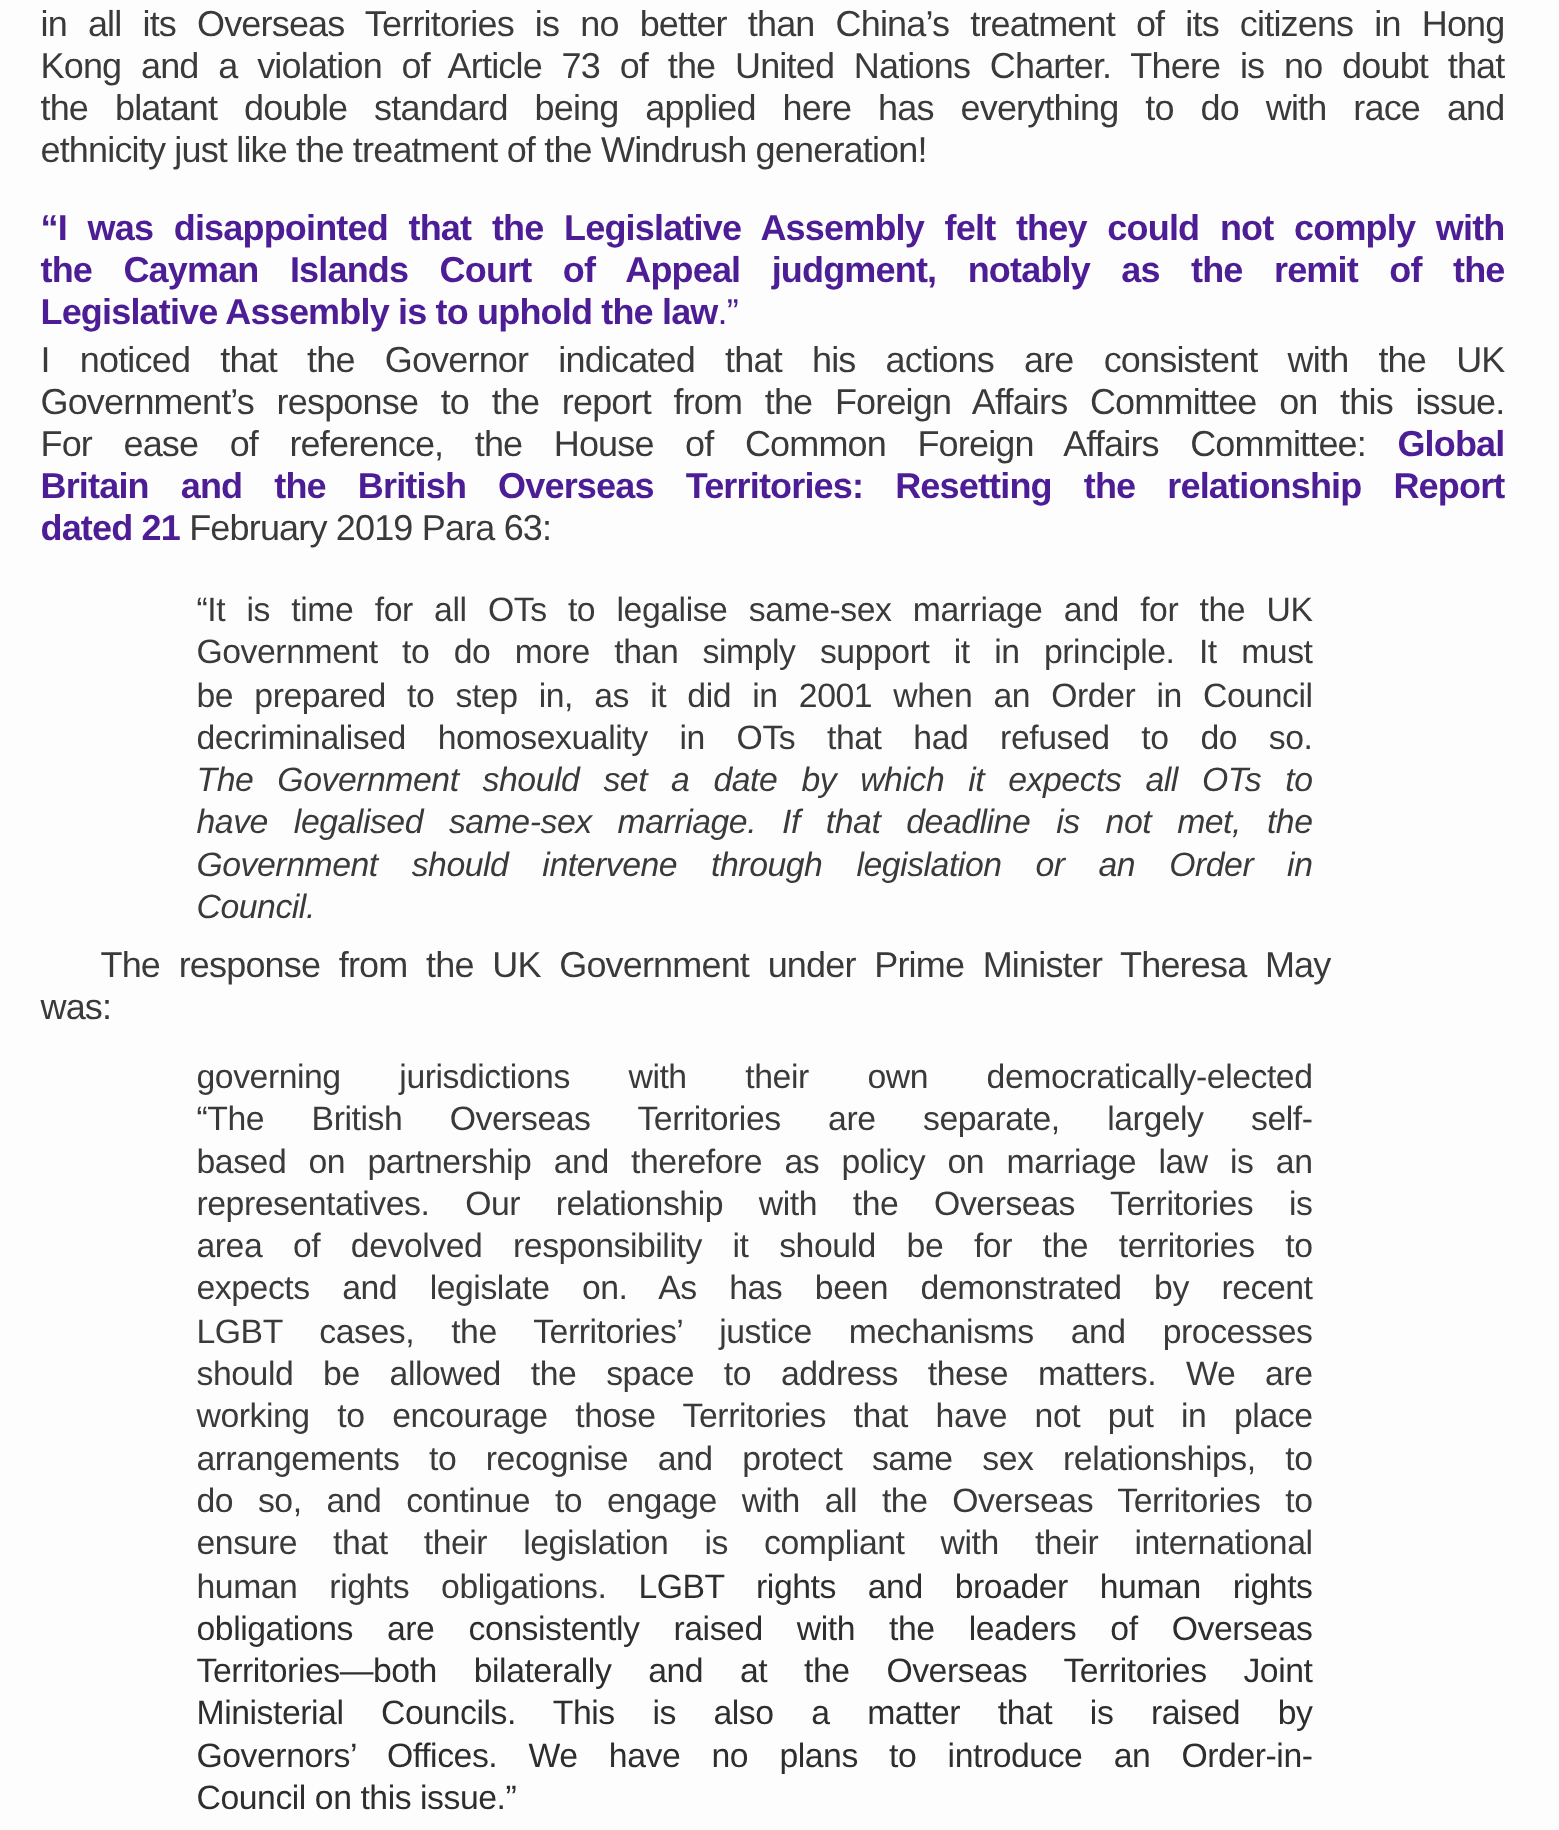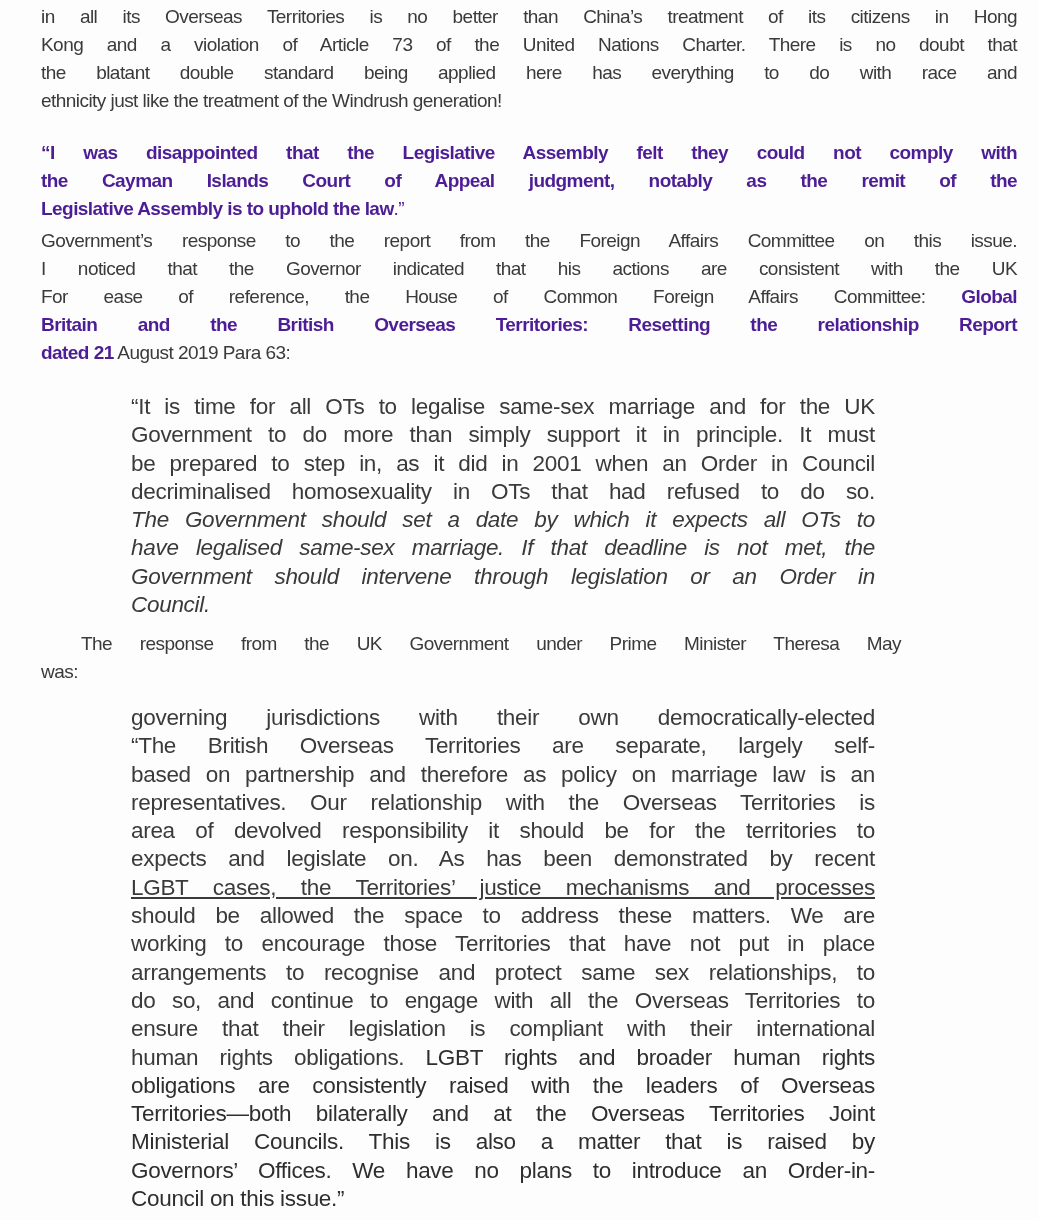--- a/index.html
+++ b/index.html
@@ -5,22 +5,22 @@
   html, body { margin: 0; padding: 0; }
   body {
     width: 1039px; height: 1220px; overflow: hidden;
     background: #fdfdfd;
     color: #3a3a3a;
     font-family: "Liberation Sans", sans-serif;
   }
   .page { position: relative; width: 1039px; height: 1220px; }
   .para {
     position: absolute;
-    left: 41px; width: 976px;
-    font-size: 19px; line-height: 28px;
+    left: 27px; width: 976px;
+    font-size: 24px; line-height: 28px;
     text-align: justify;
     letter-spacing: -0.55px;
     word-spacing: 0px;
   }
   .para .ln { display: block; text-align: justify; text-align-last: justify; white-space: nowrap; }
   .para .ln.last { text-align-last: left; }
   .quote {
     position: absolute;
     left: 131px; width: 744px;
     font-size: 22.5px; line-height: 28.3px;
@@ -44,25 +44,25 @@
     <span class="ln last" style="display: block;">ethnicity just like the treatment of the Windrush generation!</span>
   </div>
 
   <div class="para bold" style="top:139px;">
     <span class="ln" style="display: block;">“I was disappointed that the Legislative Assembly felt they could not comply with</span>
     <span class="ln" style="display: block;">the Cayman Islands Court of Appeal judgment, notably as the remit of the</span>
     <span class="ln last" style="display: block;"><span>Legislative Assembly is to uphold the law</span><span style="font-weight:normal">.”</span></span>
   </div>
 
   <div class="para" style="top:227px;">
+    <span class="ln" style="display: block;">I noticed that the Governor indicated that his actions are consistent with the UK</span>
     <span class="ln" style="display: block;">Government’s response to the report from the Foreign Affairs Committee on this issue.</span>
-    <span class="ln" style="display: block;">I noticed that the Governor indicated that his actions are consistent with the UK</span>
     <span class="ln" style="display: block;"><span>For ease of reference, the House of Common Foreign Affairs Committee: </span><span class="bold">Global</span></span>
     <span class="ln bold" style="display: block;">Britain and the British Overseas Territories: Resetting the relationship Report</span>
-    <span class="ln last" style="display: block;"><span class="bold">dated 21</span><span> August 2019 Para 63:</span></span>
+    <span class="ln last" style="display: block;"><span class="bold">dated 21</span><span> February 2019 Para 63:</span></span>
   </div>
 
   <div class="quote" style="top:393px;">
     <span class="ln" style="display: block;">“It is time for all OTs to legalise same-sex marriage and for the UK</span>
     <span class="ln" style="display: block;">Government to do more than simply support it in principle. It must</span>
     <span class="ln" style="display: block;">be prepared to step in, as it did in 2001 when an Order in Council</span>
     <span class="ln" style="display: block;">decriminalised homosexuality in OTs that had refused to do so.</span>
     <span class="ln ital" style="display: block;">The Government should set a date by which it expects all OTs to</span>
     <span class="ln ital" style="display: block;">have legalised same-sex marriage. If that deadline is not met, the</span>
     <span class="ln ital" style="display: block;">Government should intervene through legislation or an Order in</span>
@@ -74,21 +74,21 @@
     <span class="ln last" style="display: block;">was:</span>
   </div>
 
   <div class="quote" style="top:704px;">
     <span class="ln" style="display: block;">governing jurisdictions with their own democratically-elected</span>
     <span class="ln" style="display: block;">“The British Overseas Territories are separate, largely self-</span>
     <span class="ln" style="display: block;">based on partnership and therefore as policy on marriage law is an</span>
     <span class="ln" style="display: block;">representatives. Our relationship with the Overseas Territories is</span>
     <span class="ln" style="display: block;">area of devolved responsibility it should be for the territories to</span>
     <span class="ln" style="display: block;">expects and legislate on. As has been demonstrated by recent</span>
-    <span class="ln" style="display: block; text-decoration: underline;">LGBT cases, the Territories’ justice mechanisms and processes</span>
+    <span class="ln" style="display: block;">LGBT cases, the Territories’ justice mechanisms and processes</span>
     <span class="ln" style="display: block;">should be allowed the space to address these matters. We are</span>
     <span class="ln" style="display: block;">working to encourage those Territories that have not put in place</span>
     <span class="ln" style="display: block;">arrangements to recognise and protect same sex relationships, to</span>
     <span class="ln" style="display: block;">do so, and continue to engage with all the Overseas Territories to</span>
     <span class="ln" style="display: block;">ensure that their legislation is compliant with their international</span>
     <span class="ln" style="display: block;"><span>human rights obligations. </span><span class="dark">LGBT rights and broader human rights</span></span>
     <span class="ln dark" style="display: block;">obligations are consistently raised with the leaders of Overseas</span>
     <span class="ln dark" style="display: block;">Territories—both bilaterally and at the Overseas Territories Joint</span>
     <span class="ln dark" style="display: block;">Ministerial Councils. This is also a matter that is raised by</span>
     <span class="ln dark" style="display: block;">Governors’ Offices. We have no plans to introduce an Order-in-</span>

